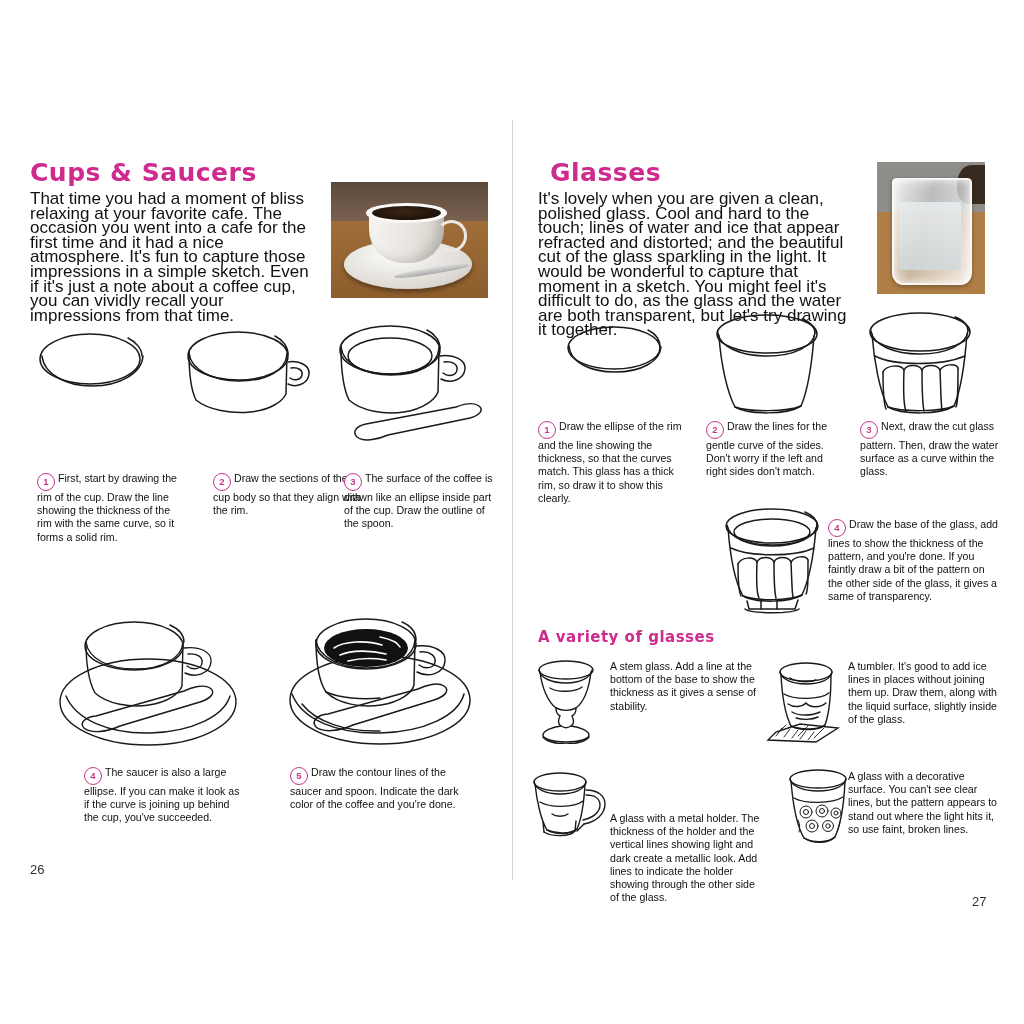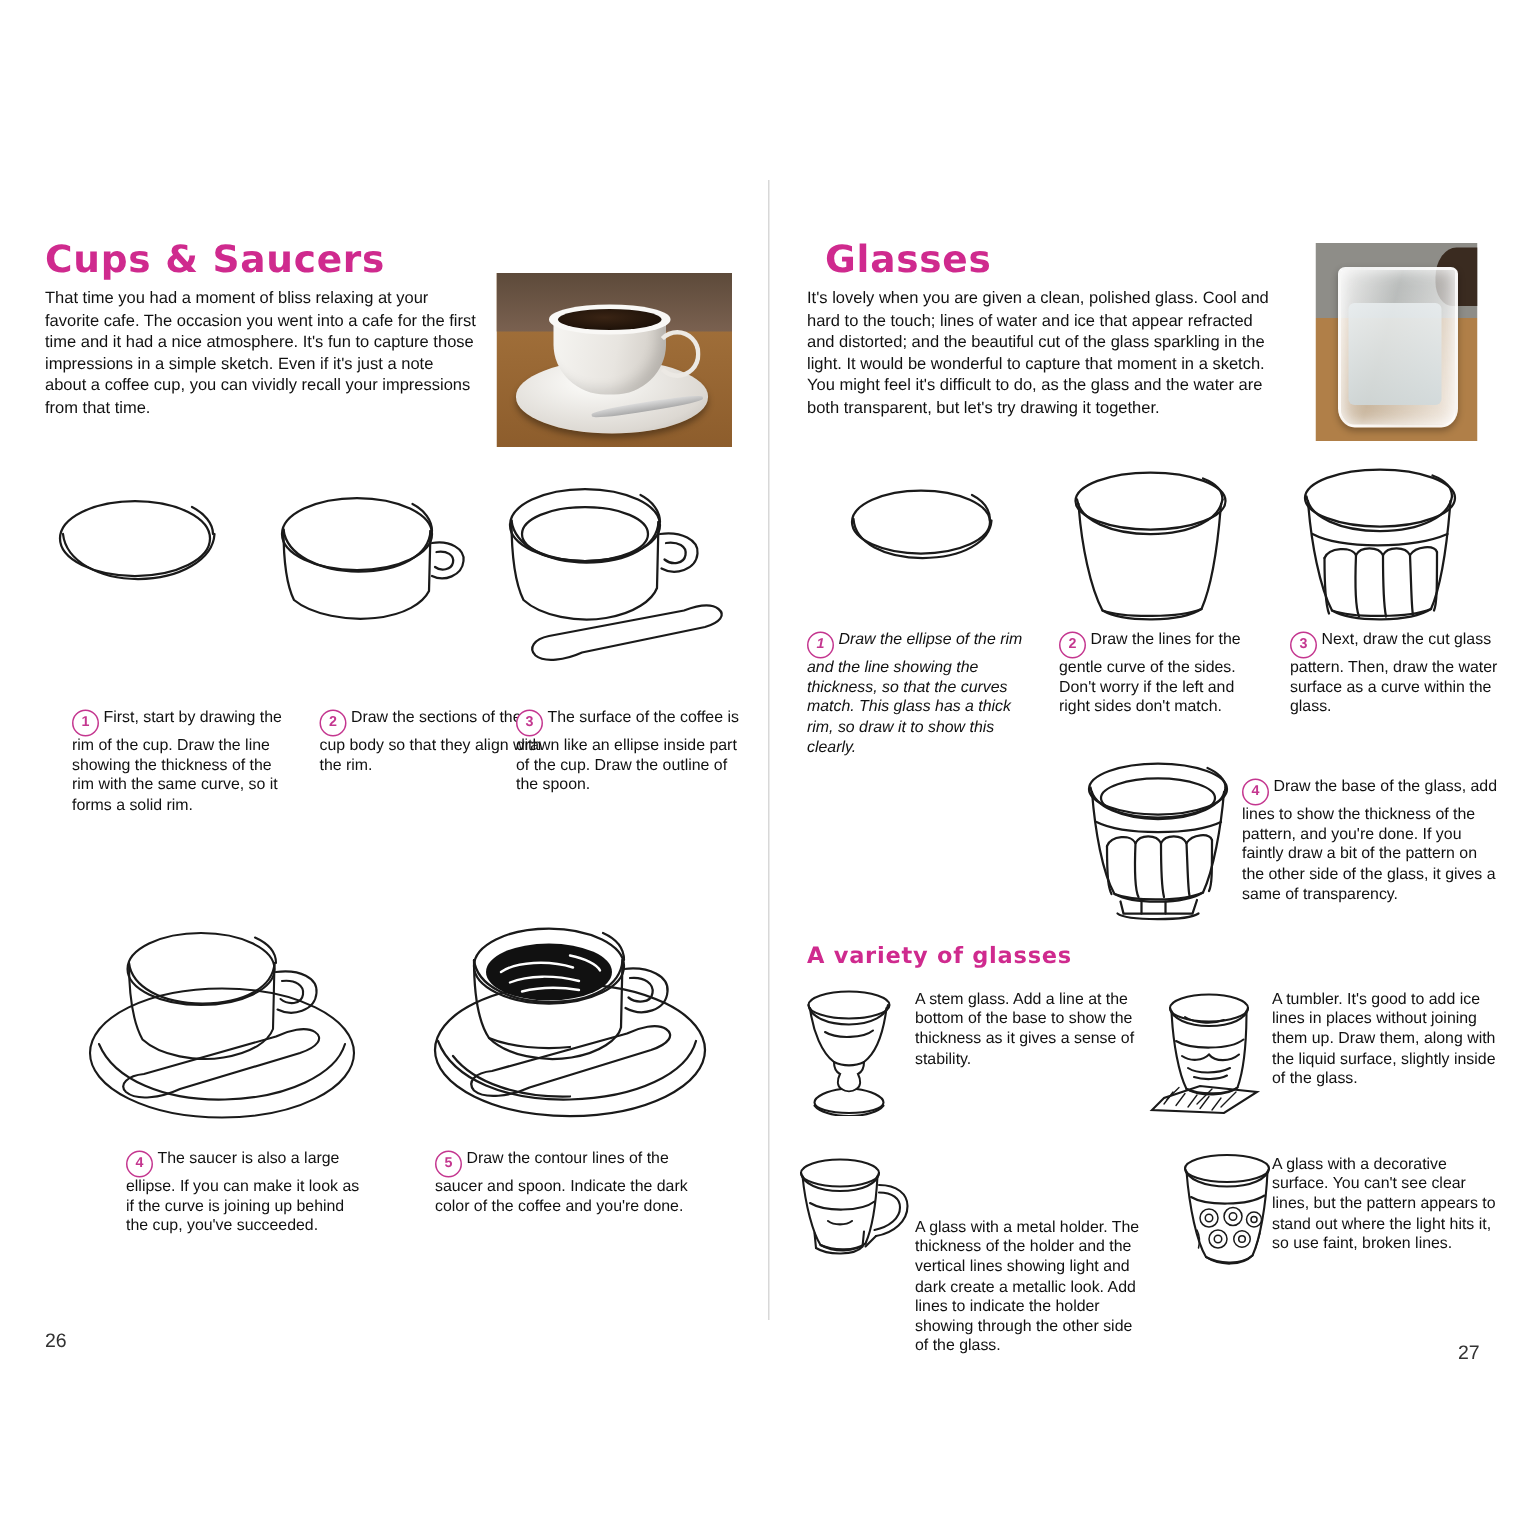--- a/index.html
+++ b/index.html
@@ -30,21 +30,21 @@
     font-weight:bold;
     letter-spacing:.5px;
   }
   .title-cups{left:30px;top:158px;font-size:25px;}
   .title-glasses{left:538px;top:158px;font-size:25px;margin-left:12px;}
   .title-variety{left:538px;top:628px;font-size:15px;}
 
   
   .intro{
     position:absolute;
-    font-size:11px;
+    font-size:17px;
     line-height:14.6px;
     color:#111;
   }
   .intro-cups{left:30px;top:192px;width:288px;}
   .intro-glasses{left:538px;top:192px;width:312px;}
 
   
   .photo{position:absolute;overflow:hidden;}
   .photo-coffee{left:331px;top:182px;width:157px;height:116px;}
   .photo-glass{left:877px;top:162px;width:108px;height:132px;}
@@ -109,21 +109,21 @@
     display:inline-block;width:16px;height:16px;line-height:15px;
     border:1px solid #c4368f;border-radius:50%;
     color:#c4368f;font-size:9.5px;font-weight:bold;text-align:center;
     vertical-align:-3px;margin-right:3px;
     background:#fff;
   }
   .vcap{position:absolute;font-size:10.6px;line-height:13.2px;color:#111;}
 
   
   .folio{position:absolute;font-size:13px;color:#333;}
-  .folio-left{left:30px;top:862px;margin-top:24px;}
+  .folio-left{left:30px;top:862px;}
   .folio-right{left:972px;top:862px;}
 </style>
 </head>
 <body>
 
 <div class="spread">
 
   <div class="gutter"></div>
 
   <div class="page page-left">
@@ -174,21 +174,21 @@
           <path d="M97 10 C105 14 110 21 110 28"></path>
           <ellipse cx="60" cy="36" rx="42" ry="18"></ellipse>
           <path d="M11 27 C11 55 14 70 19 80 C31 91 55 95 74 92 C93 89 105 80 108 72 L109 28"></path>
           <path d="M110 36 C124 34 136 40 135 49 C134 60 120 64 111 59"></path>
           <path d="M114 42 C122 41 128 44 127 50 C126 56 118 57 113 53"></path>
           <path d="M36 104 C26 106 22 112 27 117 C33 122 47 120 58 115 L140 98 C150 95 154 90 149 86 C144 82 134 84 126 87 Z"></path>
         </g>
       </svg>
     </div>
 
-    <div class="cap" style="left:48px;top:472px;width:150px;">
+    <div class="cap" style="left:37px;top:472px;width:150px;">
       <span class="badge">1</span><span>First, start by drawing the rim of the cup. Draw the line showing the thickness of the rim with the same curve, so it forms a solid rim.</span>
     </div>
     <div class="cap" style="left:188px;top:472px;width:148px;margin-left:25px;">
       <span class="badge">2</span><span>Draw the sections of the cup body so that they align with the rim.</span>
     </div>
     <div class="cap" style="left:344px;top:472px;width:150px;">
       <span class="badge">3</span><span>The surface of the coffee is drawn like an ellipse inside part of the cup. Draw the outline of the spoon.</span>
     </div>
 
     <div class="ill" style="left:52px;top:604px;">
@@ -292,21 +292,21 @@
           <path d="M80 60 C81 85 81 95 82 100"></path>
           <path d="M98 58 C98 82 98 92 96 97"></path>
           <path d="M23 62 C26 55 41 54 44 60"></path>
           <path d="M44 60 C47 54 59 54 62 60"></path>
           <path d="M62 60 C65 54 77 54 80 60"></path>
           <path d="M80 60 C84 54 96 53 98 58"></path>
         </g>
       </svg>
     </div>
 
-    <div class="cap" style="left:26px;top:420px;width:148px;font-style:italic;">
+    <div class="cap" style="left:26px;top:420px;width:148px;">
       <span class="badge">1</span><span>Draw the ellipse of the rim and the line showing the thickness, so that the curves match. This glass has a thick rim, so draw it to show this clearly.</span>
     </div>
     <div class="cap" style="left:194px;top:420px;width:140px;">
       <span class="badge">2</span><span>Draw the lines for the gentle curve of the sides. Don't worry if the left and right sides don't match.</span>
     </div>
     <div class="cap" style="left:348px;top:420px;width:148px;">
       <span class="badge">3</span><span>Next, draw the cut glass pattern. Then, draw the water surface as a curve within the glass.</span>
     </div>
 
     <div class="ill" style="left:205px;top:506px;">

